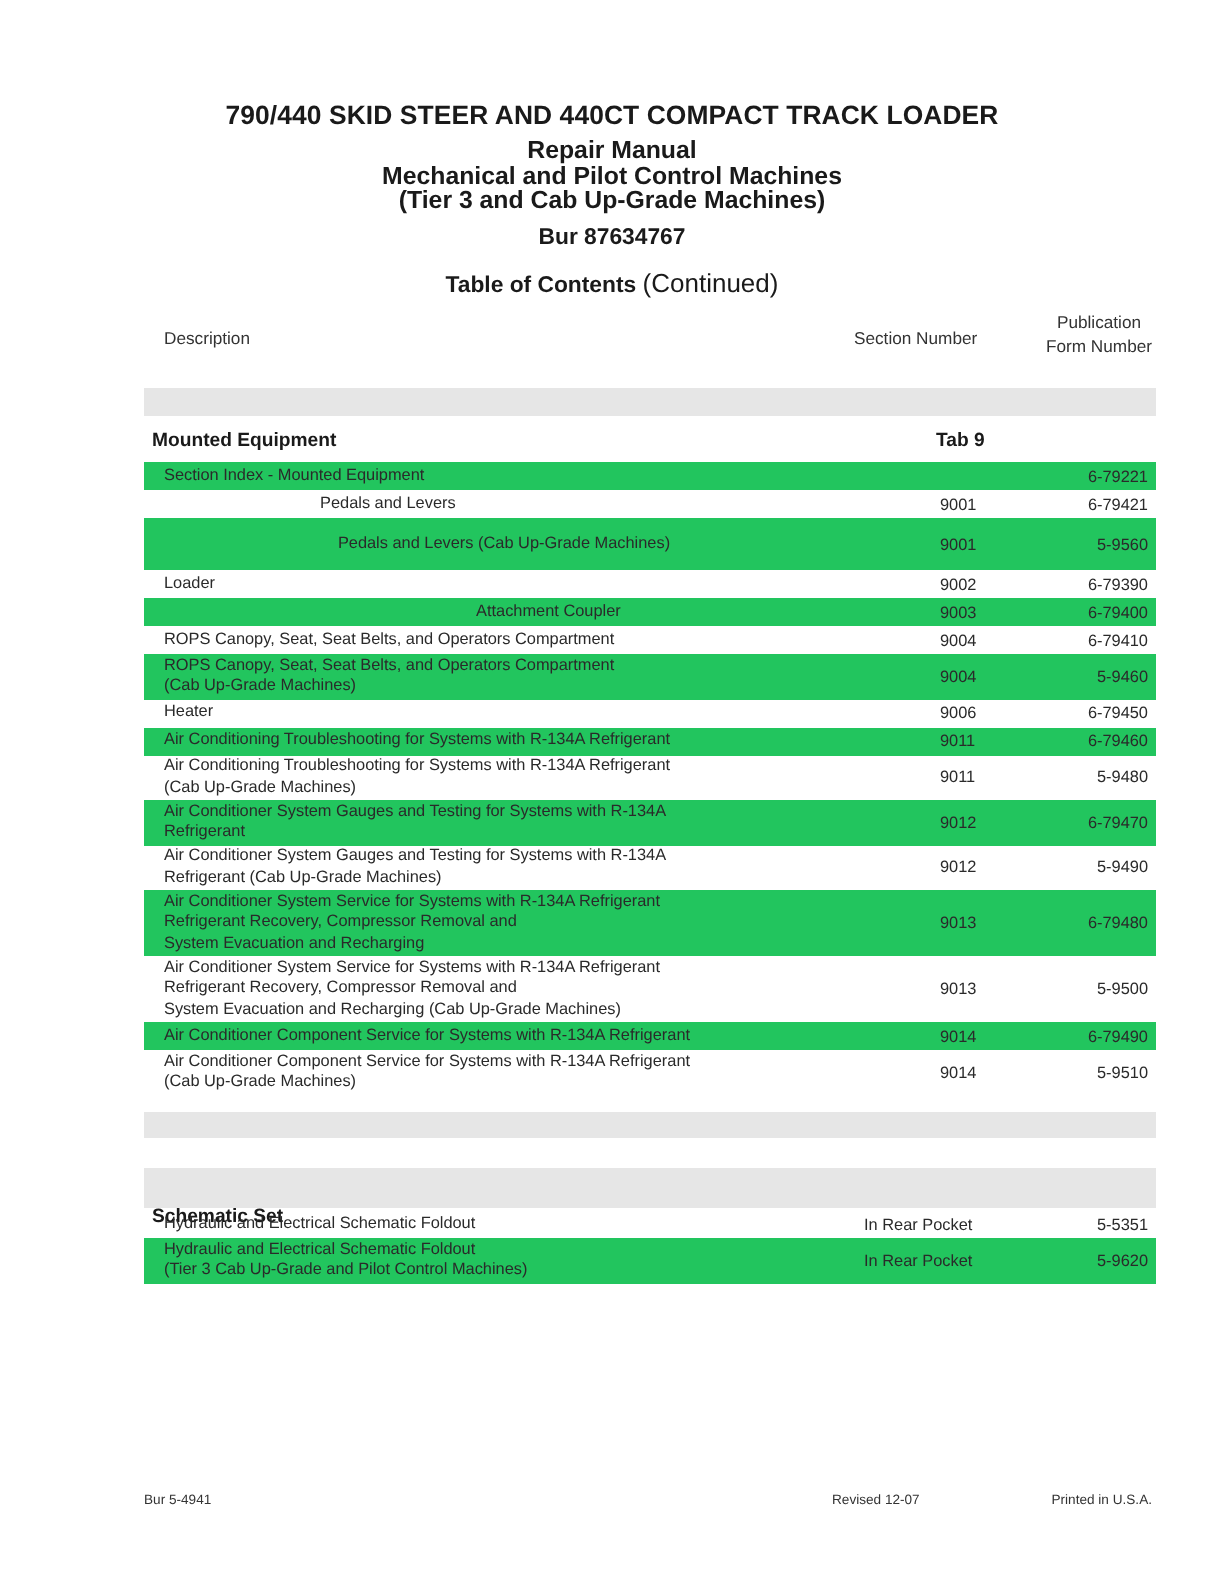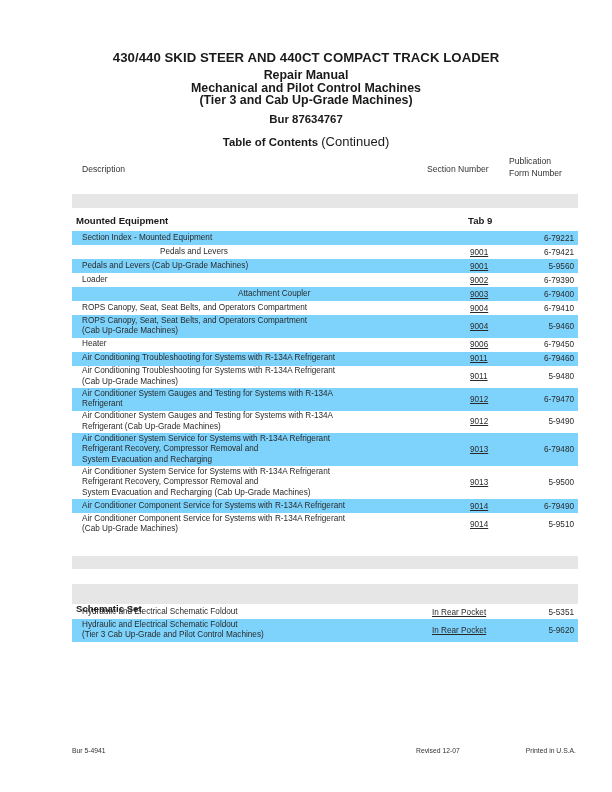--- a/index.html
+++ b/index.html
@@ -10,46 +10,46 @@
   .title-block { position: absolute; left: 0; top: 50px; width: 612px; text-align: center; }
   .t1 { font-size: 13.2px; font-weight: bold; line-height: 16px; letter-spacing: 0.05px; }
   .t2 { font-size: 12.4px; font-weight: bold; line-height: 12.5px; margin-top: 3px; }
   .t3 { font-size: 11.4px; font-weight: bold; line-height: 14px; margin-top: 5px; }
   .t4 { font-size: 11.4px; font-weight: bold; line-height: 14px; margin-top: 9px; }
   .t4 .cont { font-weight: normal; font-size: 13px; }
 
   .colhead { position: absolute; top: 155px; left: 72px; width: 506px; height: 28px; font-size: 8.6px; color: #333; }
   .colhead .c1 { position: absolute; left: 10px; top: 9px; }
   .colhead .c2 { position: absolute; left: 355px; top: 9px; width: 70px; }
-  .colhead .c3 { position: absolute; right: 16px; top: 0px; text-align: left; line-height: 12px; }
+  .colhead .c3 { position: absolute; right: 2px; top: 0px; text-align: center; line-height: 12px; }
 
   .band { position: absolute; left: 72px; width: 506px; background: #e6e6e6; }
 
   .sec-title { position: absolute; left: 72px; width: 506px; font-size: 9.6px; font-weight: bold; }
   .sec-title .lbl { position: absolute; left: 4px; text-align: right; }
   .sec-title .tab { position: absolute; left: 396px; }
 
   .rows { position: absolute; left: 72px; width: 506px; }
   .row { position: relative; width: 506px; font-size: 8.2px; color: #2a2a2a; display: flex; align-items: center; }
-  .row.gray { background: #7dd3fc; }
+  .row.gray { background: #22c55e; }
   .row .d { width: 340px; padding-left: 10px; line-height: 10.5px; padding-top: 1px; padding-bottom: 1px; }
-  .row .s { position: absolute; left: 398px; text-decoration: underline; }
+  .row .s { position: absolute; left: 398px; }
   .row .s.wide { left: 360px; }
   .row .p { position: absolute; right: 4px; }
 
   .footer { position: absolute; top: 747px; left: 72px; width: 506px; font-size: 6.8px; color: #333; }
   .footer .f1 { position: absolute; left: 0; }
   .footer .f2 { position: absolute; left: 344px; }
   .footer .f3 { position: absolute; right: 2px; }
 </style>
 </head>
 <body>
 
 <div class="title-block">
-  <div class="t1">430/440 SKID STEER AND 440CT COMPACT TRACK LOADER</div>
+  <div class="t1">790/440 SKID STEER AND 440CT COMPACT TRACK LOADER</div>
   <div class="t2">Repair Manual</div>
   <div class="t2" style="margin-top:0">Mechanical and Pilot Control Machines</div>
   <div class="t2" style="margin-top:0">(Tier 3 and Cab Up-Grade Machines)</div>
   <div class="t3">Bur 87634767</div>
   <div class="t4">
     <span>Table of Contents</span>
     <span class="cont">(Continued)</span>
   </div>
 </div>
 
@@ -77,21 +77,21 @@
       <span class="s"></span>
       <span class="p">6-79221</span>
     </div>
     <div class="row" style="height: 14px; justify-content: center;">
       <div class="d">
         <div>Pedals and Levers</div>
       </div>
       <span class="s">9001</span>
       <span class="p">6-79421</span>
     </div>
-    <div class="row gray" style="height: 14px;">
+    <div class="row gray" style="height: 26px; text-align: center;">
       <div class="d">
         <div>Pedals and Levers (Cab Up-Grade Machines)</div>
       </div>
       <span class="s">9001</span>
       <span class="p">5-9560</span>
     </div>
     <div class="row" style="height: 14px;">
       <div class="d">
         <div>Loader</div>
       </div>

